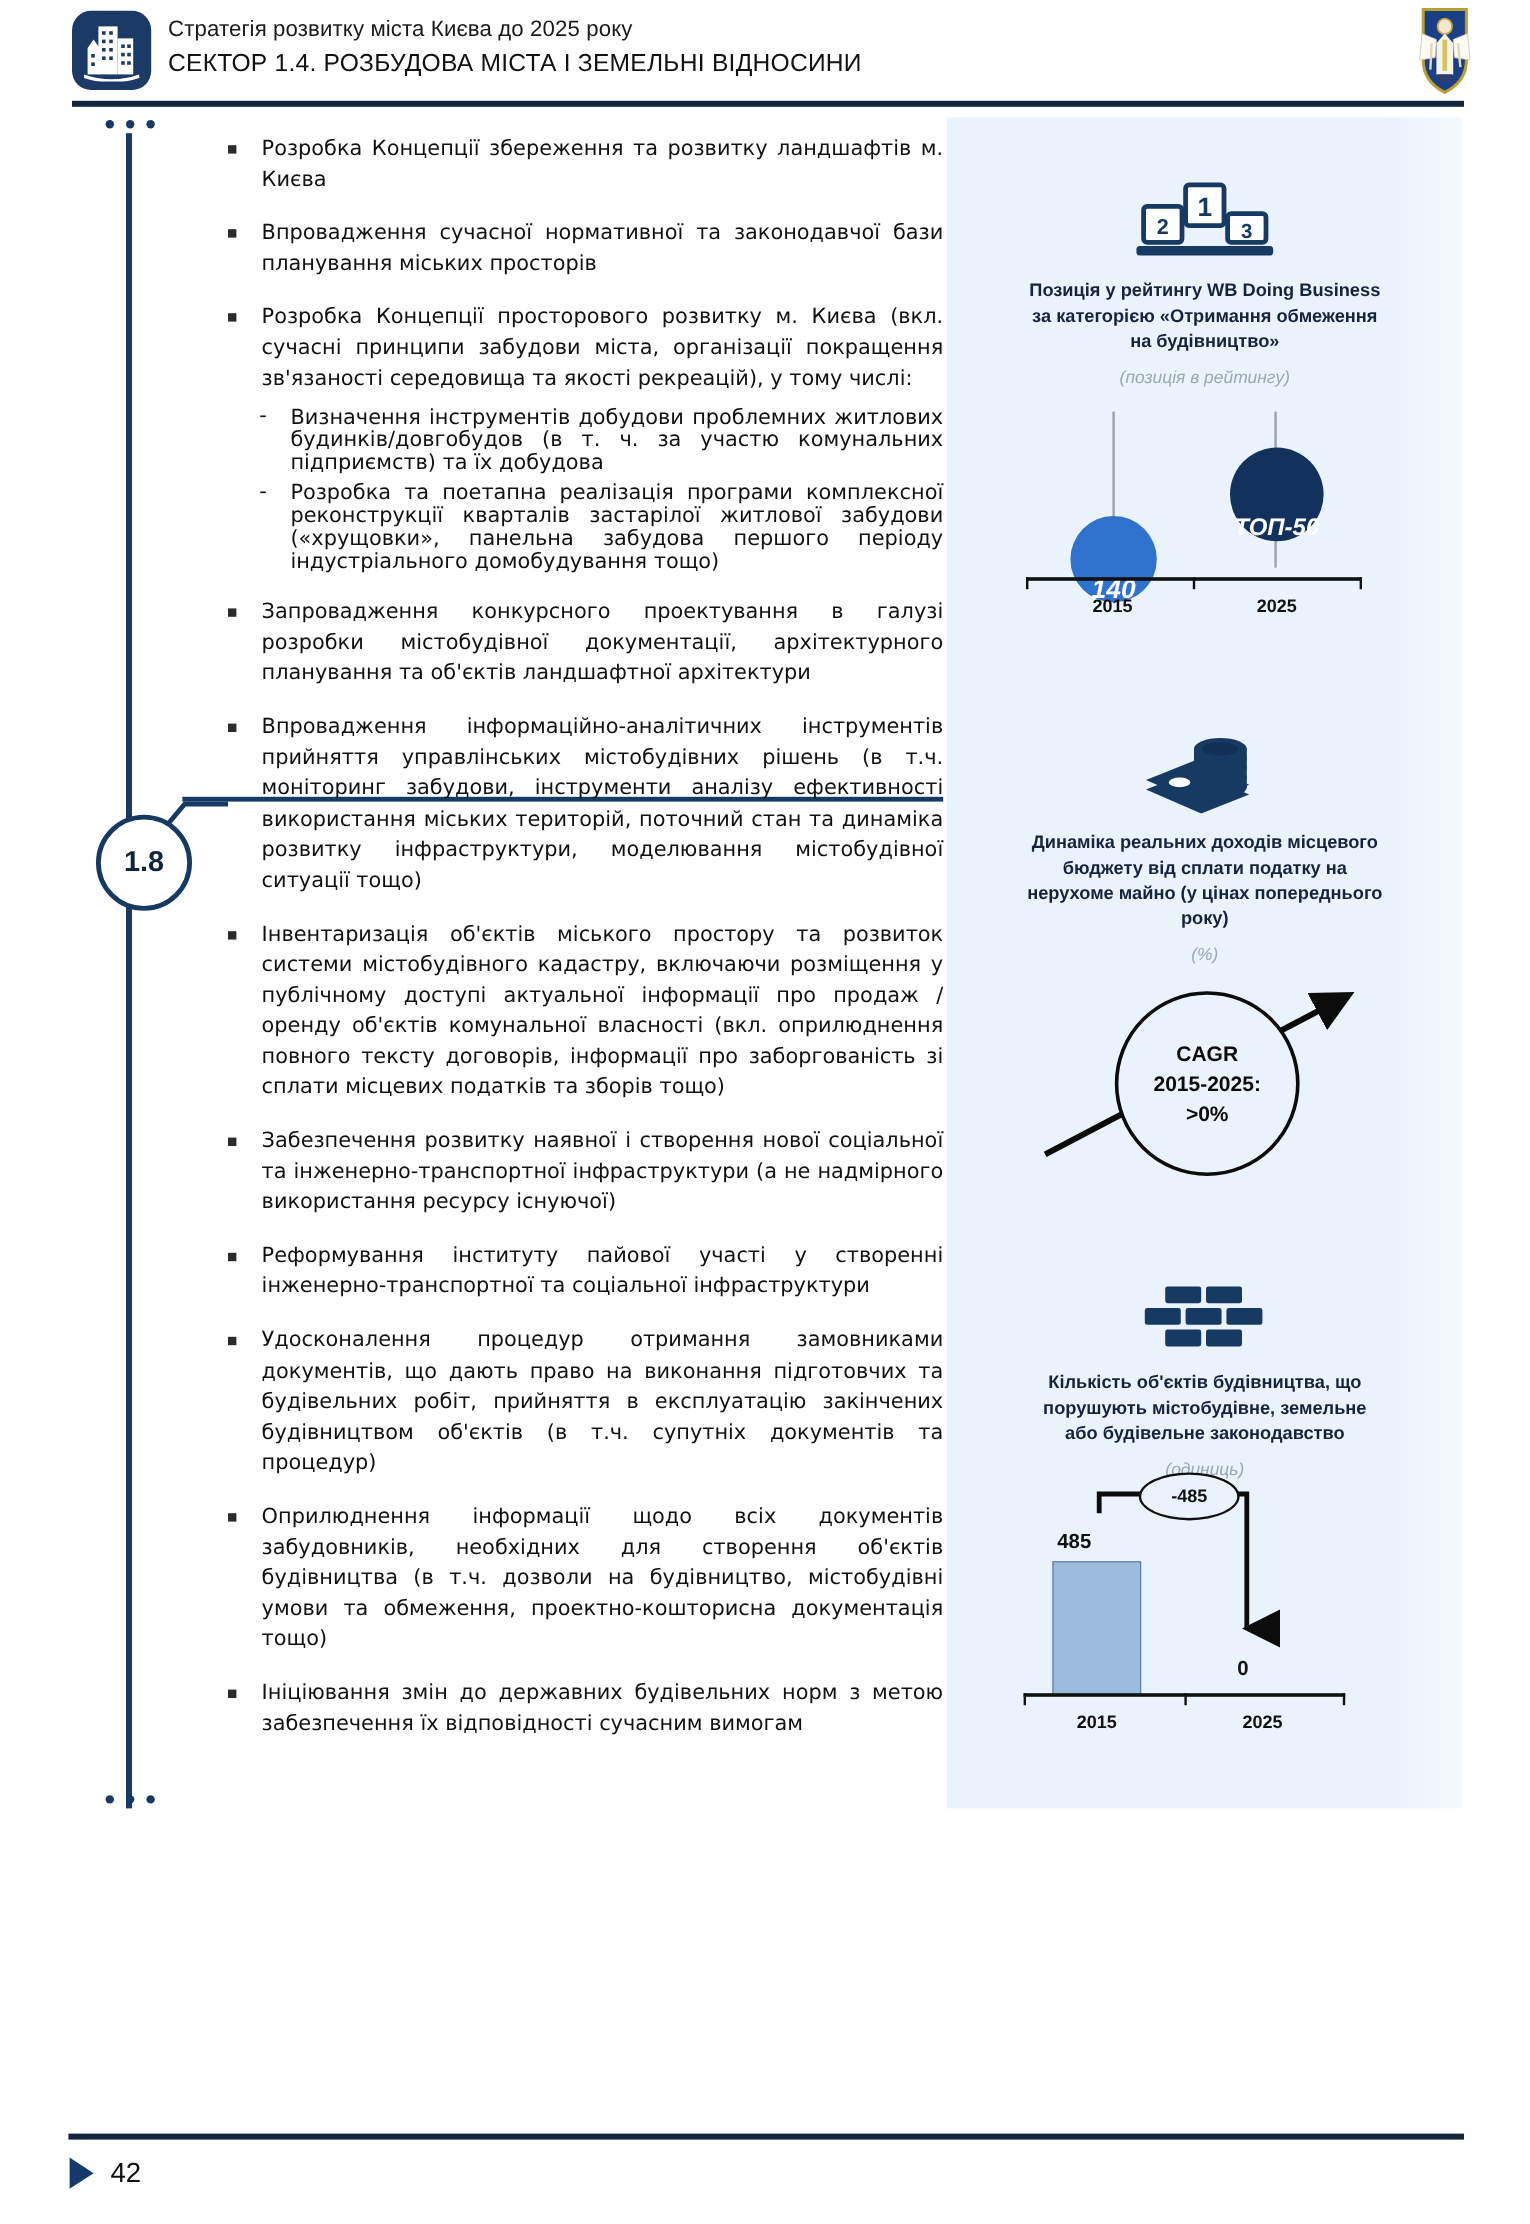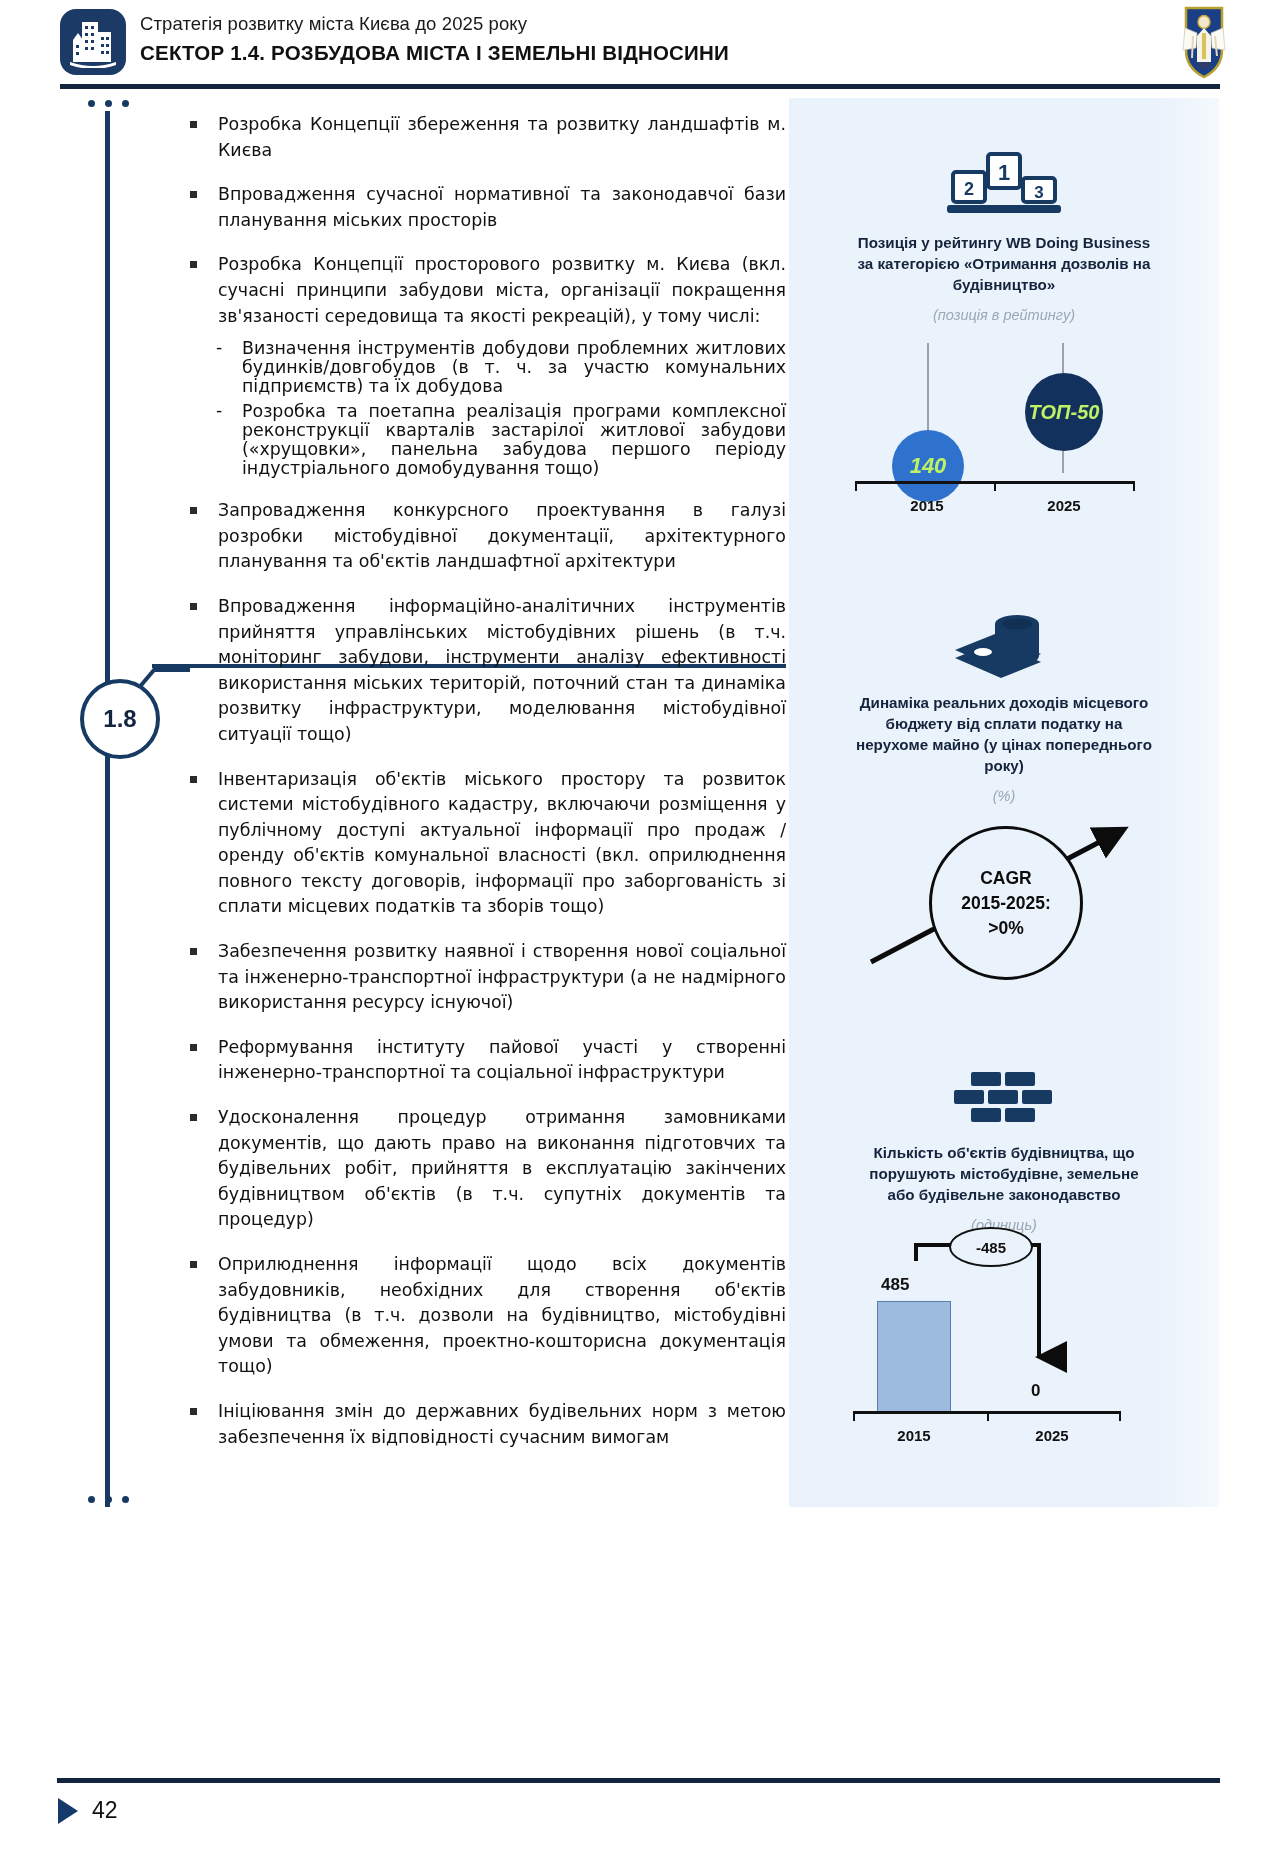--- a/index.html
+++ b/index.html
@@ -18,21 +18,21 @@
     position:absolute; left:60px; top:9px; width:66px; height:66px;
     background:#1b3a66; border-radius:16px;
   }
   .hdr-logo svg { position:absolute; left:8px; top:7px; }
   .hdr-titles { position:absolute; left:140px; top:13px; }
   .hdr-sub {
     font-size:18.5px; color:#1a1a1a; letter-spacing:.1px;
     font-family:"Liberation Sans", sans-serif;
   }
   .hdr-main {
-    font-size:20.5px; font-weight:bold; color:#111; margin-top:6px;
+    font-size:20.5px; font-weight:normal; color:#111; margin-top:6px;
     letter-spacing:.2px; font-family:"Liberation Sans", sans-serif;
   }
   .hdr-crest { position:absolute; left:1152px; top:6px; width:104px; height:74px; }
   .hdr-rule {
     position:absolute; left:60px; top:84px; width:1160px; height:5px;
     background:#13243f;
   }
 
   
   .tl-line {
@@ -99,23 +99,23 @@
   }
   .panel-unit {
     font-family:"Liberation Sans", sans-serif;
     font-size:14.5px; font-style:italic; color:#9aa7b4;
     margin-top:12px;
   }
   .chart-wrap { position:relative; margin:0 auto; }
 
   .circ {
     position:absolute; border-radius:50%;
-    display:flex; align-items:center; justify-content:center;
-    font-family:"Liberation Sans", sans-serif;
-    font-style:italic; font-weight:bold; color:#bef264;
+    display:flex; align-items:flex-end; justify-content:center;
+    font-family:"Liberation Sans", sans-serif;
+    font-style:italic; font-weight:bold; color:#ffffff;
     text-align:center; line-height:22px;
   }
   .axis-line { position:absolute; background:#111; }
   .axis-lbl {
     position:absolute; font-family:"Liberation Sans", sans-serif;
     font-size:15px; font-weight:bold; color:#111; text-align:center;
   }
   .stem { position:absolute; width:2px; background:#9aa3ad; }
 
   .cagr-circle {
@@ -252,21 +252,21 @@
       <svg width="118" height="72" viewBox="0 0 118 72">
         <rect x="43" y="4" width="32" height="34" rx="3" fill="#fff" stroke="#173a63" stroke-width="4"></rect>
         <rect x="8" y="22" width="32" height="30" rx="3" fill="#fff" stroke="#173a63" stroke-width="4"></rect>
         <rect x="78" y="28" width="32" height="24" rx="3" fill="#fff" stroke="#173a63" stroke-width="4"></rect>
         <text x="59" y="30" text-anchor="middle" font-family="Liberation Sans, sans-serif" font-size="22" font-weight="bold" fill="#173a63">1</text>
         <text x="24" y="45" text-anchor="middle" font-family="Liberation Sans, sans-serif" font-size="18" font-weight="bold" fill="#173a63">2</text>
         <text x="94" y="48" text-anchor="middle" font-family="Liberation Sans, sans-serif" font-size="17" font-weight="bold" fill="#173a63">3</text>
         <rect x="2" y="55" width="114" height="8" rx="3" fill="#173a63"></rect>
       </svg>
     </div>
-    <div class="panel-title">Позиція у рейтингу WB Doing Business за категорією «Отримання дозволів на будівництво»</div>
+    <div class="panel-title">Позиція у рейтингу WB Doing Business за категорією «Отримання обмеження на будівництво»</div>
     <div class="panel-unit">(позиція в рейтингу)</div>
 
     <div class="chart-wrap" style="width:330px;height:190px;margin-top:12px;">
       <div class="stem" style="left:88px; top:8px; height:100px;"></div>
       <div class="stem" style="left:223px; top:8px; height:130px;"></div>
 
       <div class="circ" style="left:53px; top:95px; width:72px; height:72px; background:#2e72cd; font-size:22px;">
         <span>140</span>
       </div>
 

